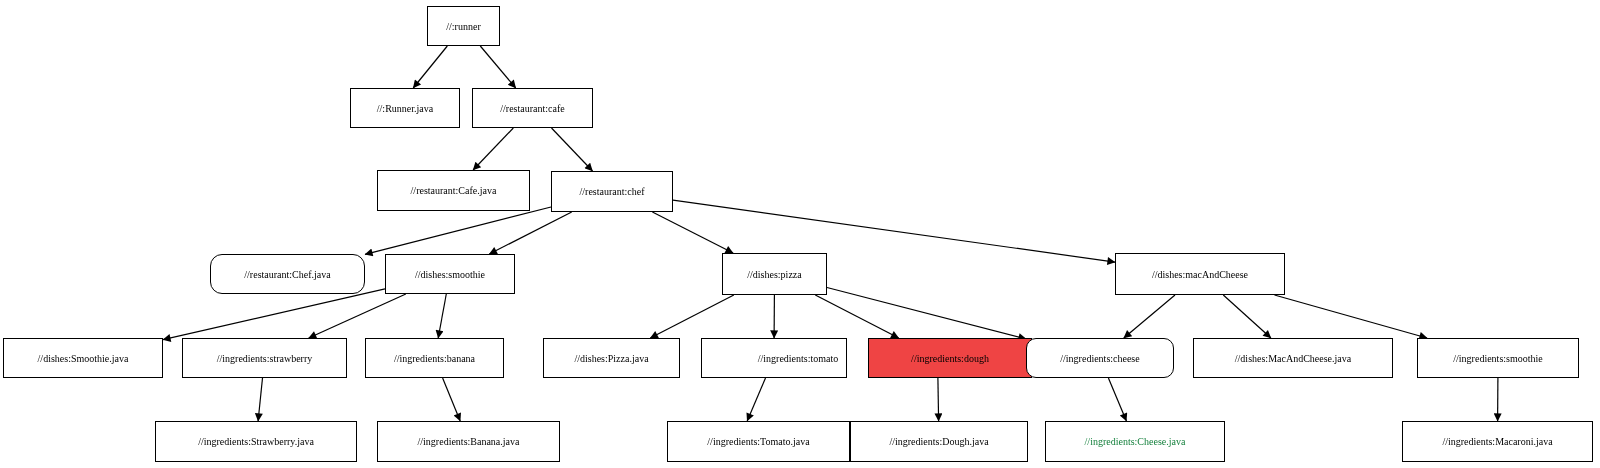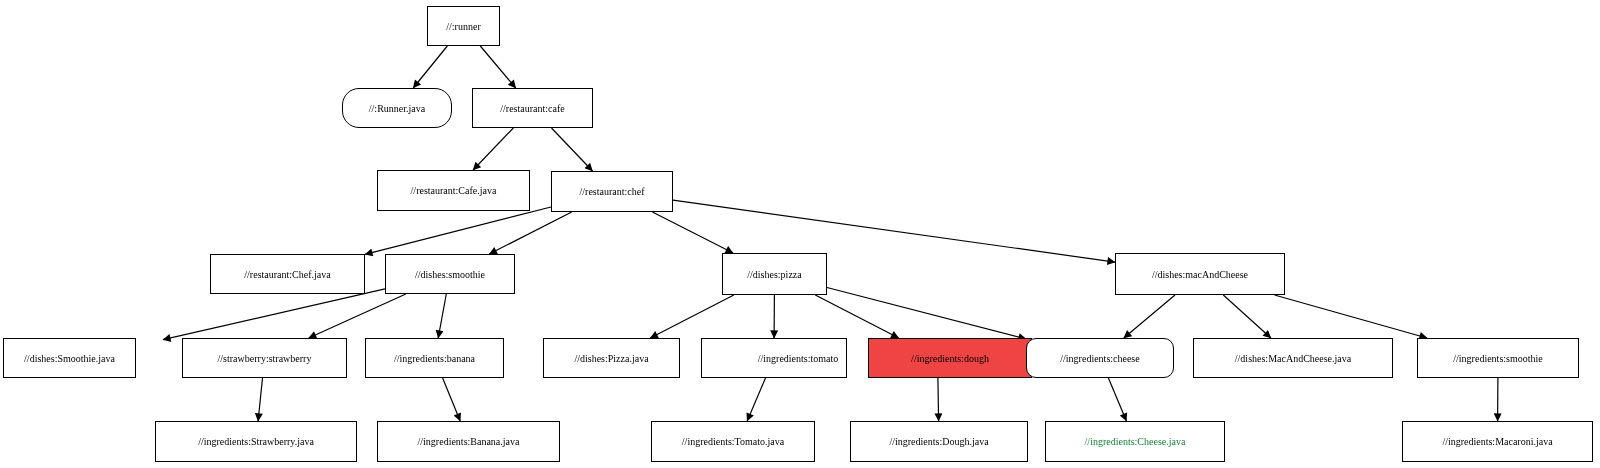--- a/index.html
+++ b/index.html
@@ -66,37 +66,37 @@
         <line x1="1223.3" y1="295.0" x2="1270.9" y2="338.0" stroke="#000000" stroke-width="1.2" marker-end="url(#arrowhead)"></line>
         <line x1="1274.5" y1="295.0" x2="1427.0" y2="338.0" stroke="#000000" stroke-width="1.2" marker-end="url(#arrowhead)"></line>
         <line x1="765.5" y1="378.0" x2="747.2" y2="421.0" stroke="#000000" stroke-width="1.2" marker-end="url(#arrowhead)"></line>
         <line x1="937.9" y1="378.0" x2="938.6" y2="421.0" stroke="#000000" stroke-width="1.2" marker-end="url(#arrowhead)"></line>
         <line x1="1108.4" y1="378.0" x2="1126.4" y2="421.0" stroke="#000000" stroke-width="1.2" marker-end="url(#arrowhead)"></line>
         <line x1="1497.9" y1="378.0" x2="1497.6" y2="421.0" stroke="#000000" stroke-width="1.2" marker-end="url(#arrowhead)"></line>
       </g>
   </svg>
   <div id="node-layer">
       <div class="node" style="left: 427px; top: 6px; width: 73px; height: 40px; background: rgb(255, 255, 255); border-color: rgb(0, 0, 0); color: rgb(0, 0, 0);">//:runner</div>
-      <div class="node" style="left: 342px; top: 88px; width: 110px; height: 40px; background: rgb(255, 255, 255); border-color: rgb(0, 0, 0); color: rgb(0, 0, 0); border-radius: 17px;">//:Runner.java</div>
+      <div class="node" style="left: 350px; top: 88px; width: 110px; height: 40px; background: rgb(255, 255, 255); border-color: rgb(0, 0, 0); color: rgb(0, 0, 0);">//:Runner.java</div>
       <div class="node" style="left: 472px; top: 88px; width: 121px; height: 40px; background: rgb(255, 255, 255); border-color: rgb(0, 0, 0); color: rgb(0, 0, 0);">//restaurant:cafe</div>
       <div class="node" style="left: 377px; top: 170px; width: 153px; height: 41px; background: rgb(255, 255, 255); border-color: rgb(0, 0, 0); color: rgb(0, 0, 0);">//restaurant:Cafe.java</div>
       <div class="node" style="left: 551px; top: 171px; width: 122px; height: 41px; background: rgb(255, 255, 255); border-color: rgb(0, 0, 0); color: rgb(0, 0, 0);">//restaurant:chef</div>
-      <div class="node" style="left: 210px; top: 254px; width: 155px; height: 40px; background: rgb(255, 255, 255); border-color: rgb(0, 0, 0); color: rgb(0, 0, 0);">//restaurant:Chef.java</div>
+      <div class="node" style="left: 210px; top: 254px; width: 155px; height: 40px; background: rgb(255, 255, 255); border-color: rgb(0, 0, 0); color: rgb(0, 0, 0); border-radius: 12px;">//restaurant:Chef.java</div>
       <div class="node" style="left: 385px; top: 254px; width: 130px; height: 40px; background: rgb(255, 255, 255); border-color: rgb(0, 0, 0); color: rgb(0, 0, 0);">//dishes:smoothie</div>
       <div class="node" style="left: 722px; top: 253px; width: 105px; height: 42px; background: rgb(255, 255, 255); border-color: rgb(0, 0, 0); color: rgb(0, 0, 0);">//dishes:pizza</div>
       <div class="node" style="left: 1115px; top: 253px; width: 170px; height: 42px; background: rgb(255, 255, 255); border-color: rgb(0, 0, 0); color: rgb(0, 0, 0);">//dishes:macAndCheese</div>
-      <div class="node" style="left: 3px; top: 338px; width: 133px; height: 40px; background: rgb(255, 255, 255); border-color: rgb(0, 0, 0); color: rgb(0, 0, 0);">//dishes:Smoothie.java</div>
-      <div class="node" style="left: 182px; top: 338px; width: 165px; height: 40px; background: rgb(255, 255, 255); border-color: rgb(0, 0, 0); color: rgb(0, 0, 0);">//strawberry:strawberry</div>
+      <div class="node" style="left: 3px; top: 338px; width: 160px; height: 40px; background: rgb(255, 255, 255); border-color: rgb(0, 0, 0); color: rgb(0, 0, 0);">//dishes:Smoothie.java</div>
+      <div class="node" style="left: 182px; top: 338px; width: 165px; height: 40px; background: rgb(255, 255, 255); border-color: rgb(0, 0, 0); color: rgb(0, 0, 0);">//ingredients:strawberry</div>
       <div class="node" style="left: 365px; top: 338px; width: 139px; height: 40px; background: rgb(255, 255, 255); border-color: rgb(0, 0, 0); color: rgb(0, 0, 0);">//ingredients:banana</div>
       <div class="node" style="left: 543px; top: 338px; width: 137px; height: 40px; background: rgb(255, 255, 255); border-color: rgb(0, 0, 0); color: rgb(0, 0, 0);">//dishes:Pizza.java</div>
       <div class="node" style="left: 701px; top: 338px; width: 146px; height: 40px; background: rgb(255, 255, 255); border-color: rgb(0, 0, 0); color: rgb(0, 0, 0); padding-left: 48px;">//ingredients:tomato</div>
       <div class="node" style="left: 868px; top: 338px; width: 164px; height: 40px; background: #ef4444; border-color: rgb(0, 0, 0); color: rgb(0, 0, 0);">//ingredients:dough</div>
       <div class="node" style="left: 1026px; top: 338px; width: 148px; height: 40px; background: rgb(255, 255, 255); border-color: rgb(0, 0, 0); color: rgb(0, 0, 0); border-radius: 10px;">//ingredients:cheese</div>
       <div class="node" style="left: 1193px; top: 338px; width: 200px; height: 40px; background: rgb(255, 255, 255); border-color: rgb(0, 0, 0); color: rgb(0, 0, 0);">//dishes:MacAndCheese.java</div>
       <div class="node" style="left: 1417px; top: 338px; width: 162px; height: 40px; background: rgb(255, 255, 255); border-color: rgb(0, 0, 0); color: rgb(0, 0, 0);">//ingredients:smoothie</div>
       <div class="node" style="left: 155px; top: 421px; width: 202px; height: 41px; background: rgb(255, 255, 255); border-color: rgb(0, 0, 0); color: rgb(0, 0, 0);">//ingredients:Strawberry.java</div>
       <div class="node" style="left: 377px; top: 421px; width: 183px; height: 41px; background: rgb(255, 255, 255); border-color: rgb(0, 0, 0); color: rgb(0, 0, 0);">//ingredients:Banana.java</div>
-      <div class="node" style="left: 651px; top: 421px; width: 164px; height: 41px; background: rgb(255, 255, 255); border-color: rgb(0, 0, 0); color: rgb(0, 0, 0);">//ingredients:Tomato.java</div>
+      <div class="node" style="left: 667px; top: 421px; width: 183px; height: 41px; background: rgb(255, 255, 255); border-color: rgb(0, 0, 0); color: rgb(0, 0, 0);">//ingredients:Tomato.java</div>
       <div class="node" style="left: 850px; top: 421px; width: 178px; height: 41px; background: rgb(255, 255, 255); border-color: rgb(0, 0, 0); color: rgb(0, 0, 0);">//ingredients:Dough.java</div>
       <div class="node" style="left: 1045px; top: 421px; width: 180px; height: 41px; background: rgb(255, 255, 255); border-color: rgb(0, 0, 0); color: #15803d;">//ingredients:Cheese.java</div>
       <div class="node" style="left: 1402px; top: 421px; width: 191px; height: 41px; background: rgb(255, 255, 255); border-color: rgb(0, 0, 0); color: rgb(0, 0, 0);">//ingredients:Macaroni.java</div>
     </div>
 </div>
 
 </body></html>

